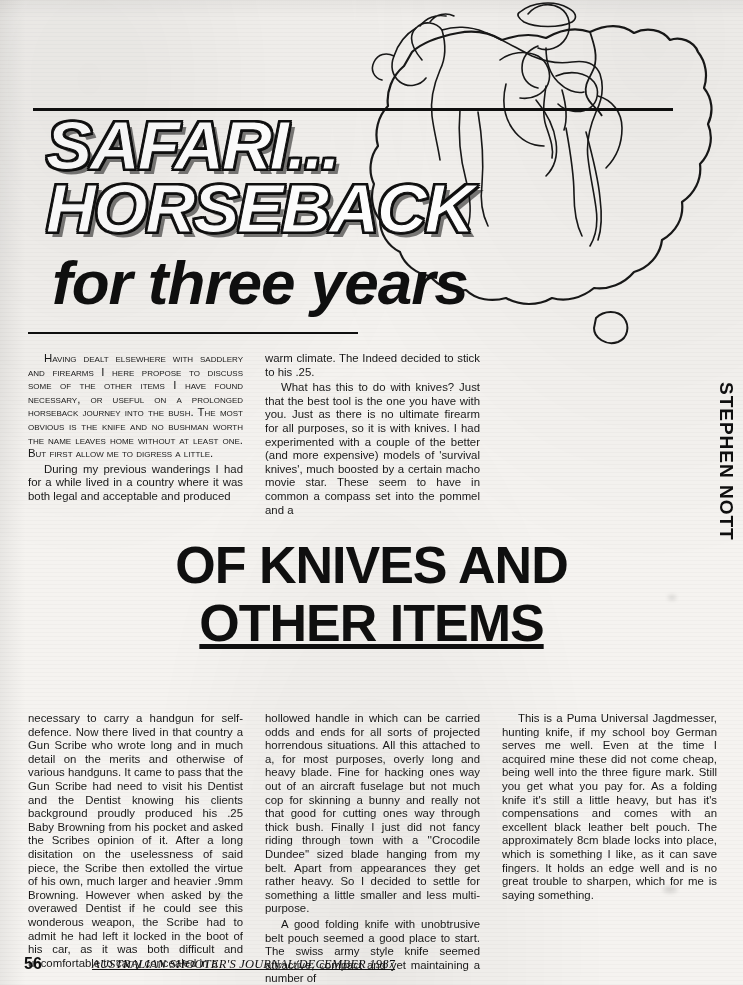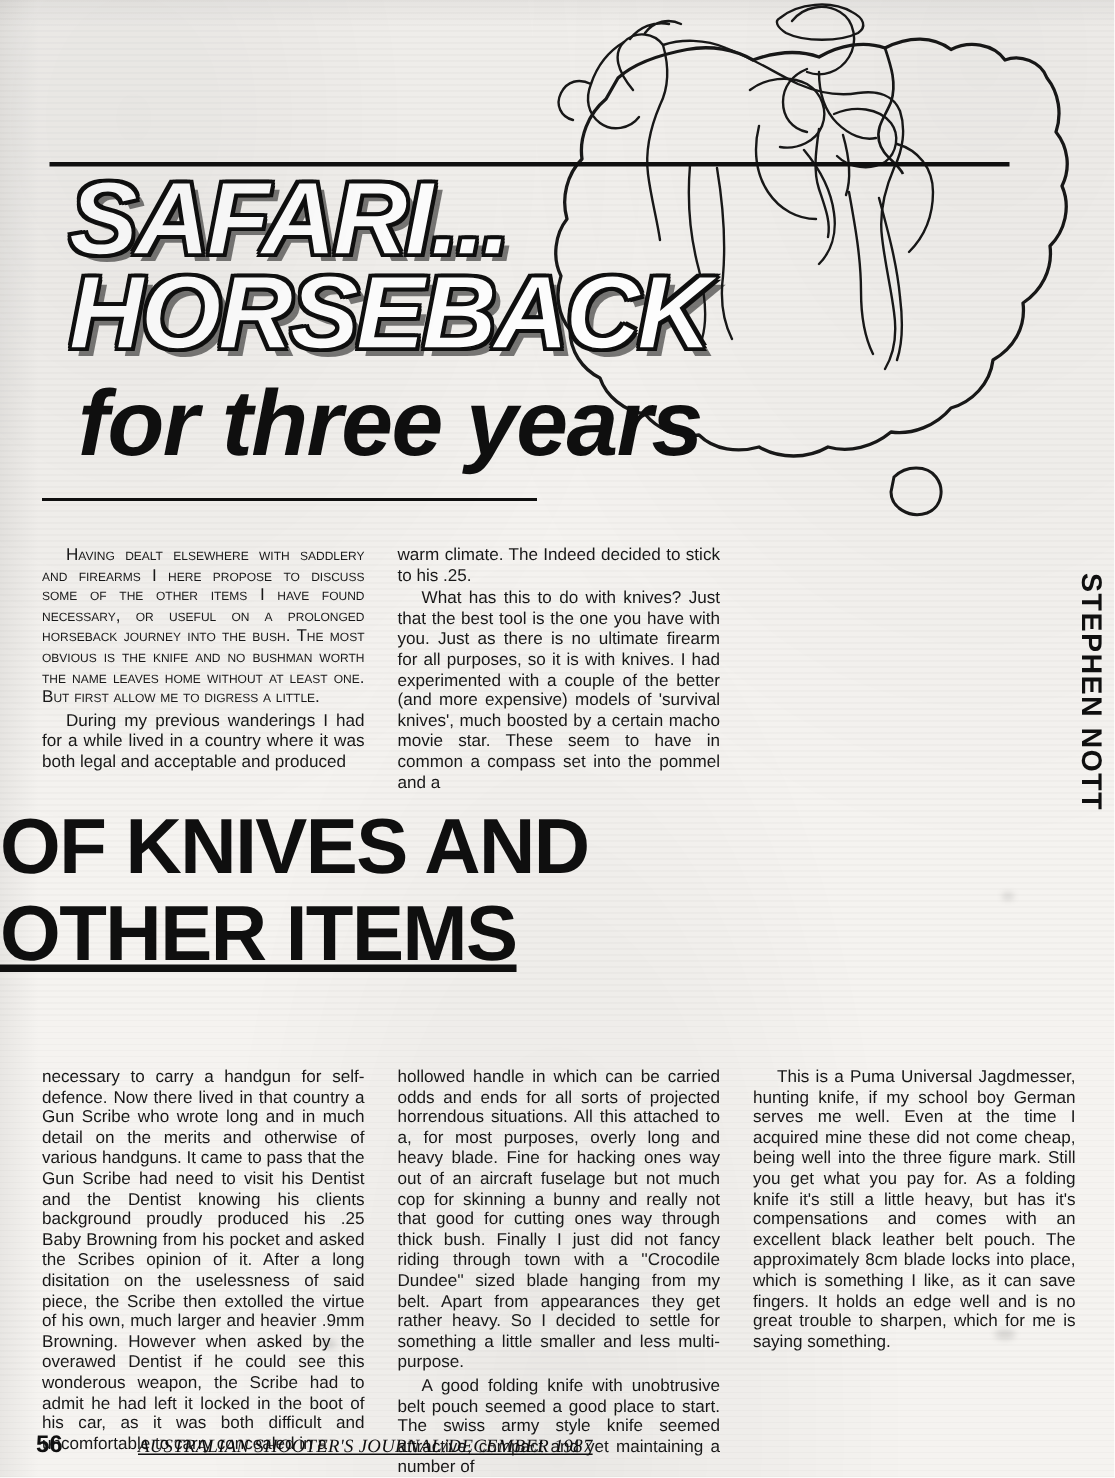--- a/index.html
+++ b/index.html
@@ -110,21 +110,21 @@
     font-weight: 700;
     font-size: 19px;
     letter-spacing: 1px;
     color: #111;
   }
 
   
   .cols-top {
     position: absolute;
     left: 28px;
-    top: 364px;
+    top: 352px;
     width: 690px;
     display: flex;
     gap: 22px;
   }
   .col {
     width: 215px;
     font-size: 11.4px;
     line-height: 13.6px;
     color: #1a1a1a;
     text-align: justify;
@@ -133,21 +133,21 @@
   .col p { margin: 0 0 2px 0; text-indent: 16px; }
   .col p.first { text-indent: 16px; }
   .smallcaps { font-variant: small-caps; }
 
   
   .sect-head {
     position: absolute;
     left: 0;
     top: 536px;
     width: 743px;
-    text-align: left;
+    text-align: center;
     color: #111;
     font-weight: 700;
     font-size: 52px;
     letter-spacing: -1px;
     line-height: 58px;
   }
   .sect-head .l2 { display: block; text-decoration: underline; }
 
   
   .cols-bottom {

